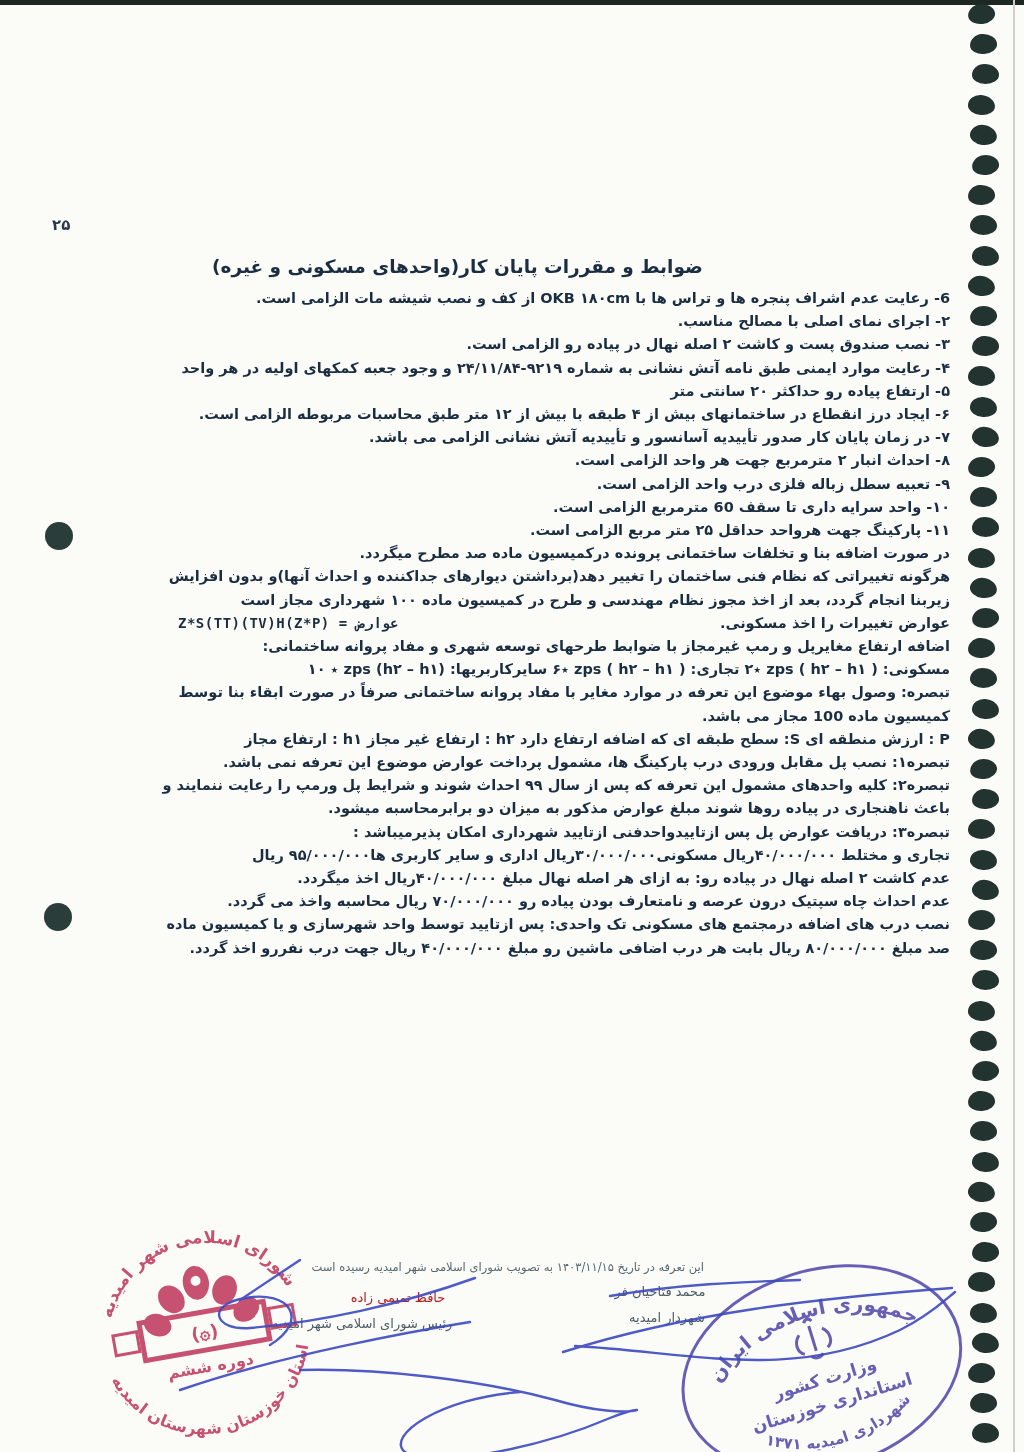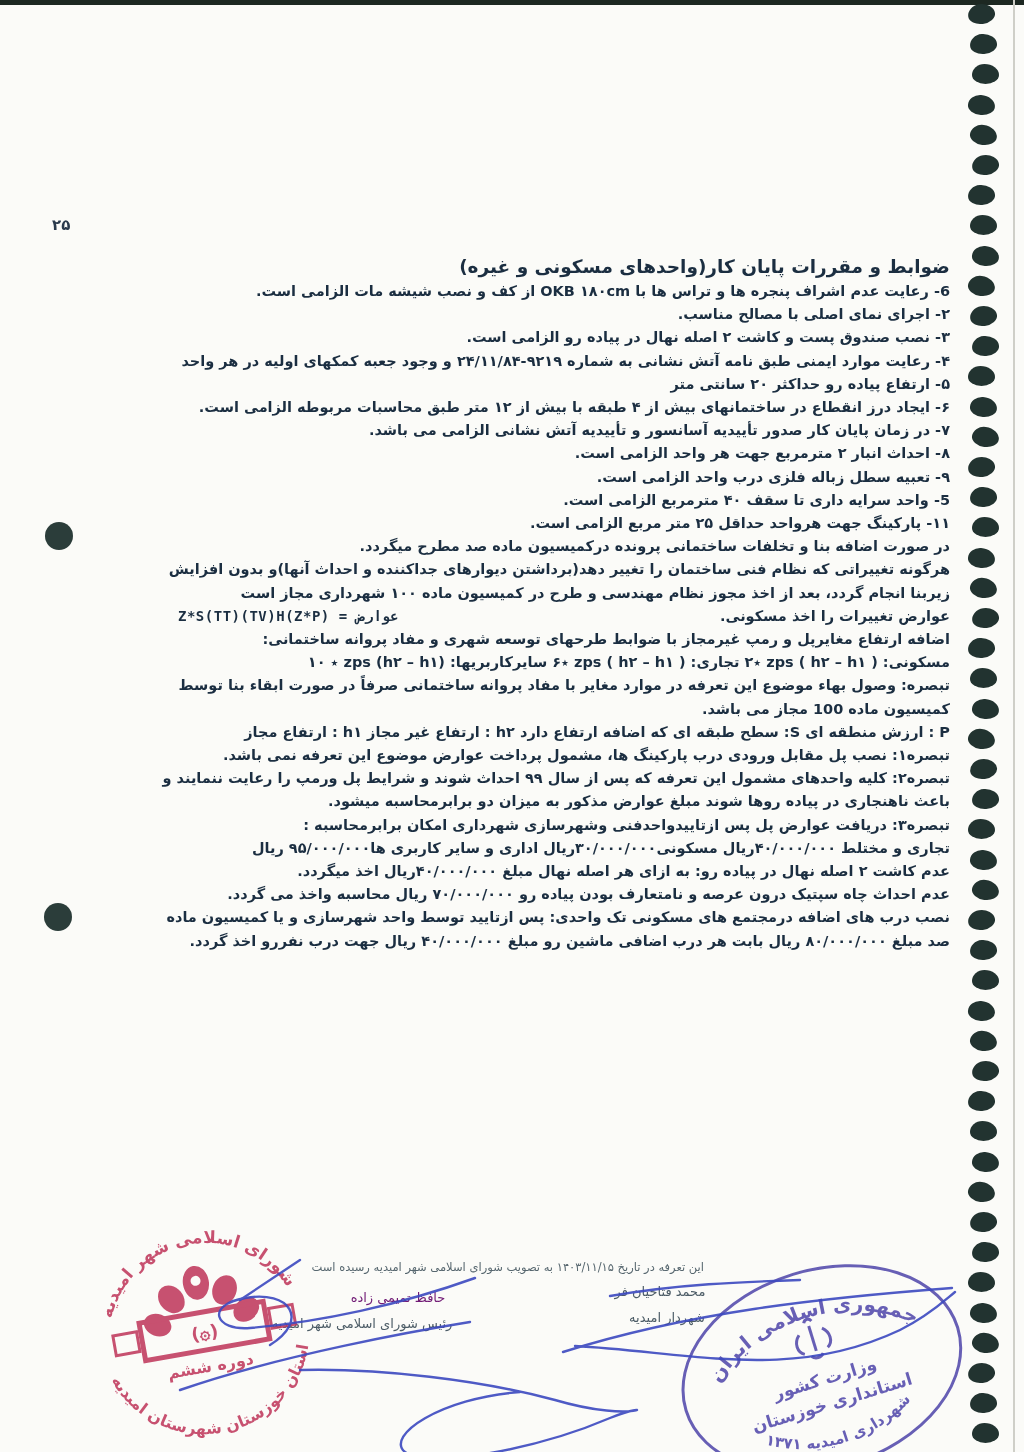--- a/index.html
+++ b/index.html
@@ -14,31 +14,31 @@
   #binding-rail{position:absolute;top:0;left:958px;width:52px;height:1452px;}
   .bind-hole{position:absolute;width:27px;height:20px;background:#223330;border-radius:46% 54% 50% 50%/55% 55% 45% 45%;}
   .punch-hole{position:absolute;width:28px;height:28px;border-radius:50%;background:#2b3d3a;}
   .page-number{position:absolute;top:216px;left:52px;font-size:15px;font-weight:bold;color:#2a3a4c;letter-spacing:4px;}
   
   .content{
     position:absolute;top:254px;right:74px;left:146px;
     direction:rtl;text-align:right;color:#1b2e41;
     font-size:14.5px;font-weight:bold;line-height:23.2px;
   }
-  .doc-title{font-size:18.5px;line-height:26px;padding-left:66px;text-align:right;direction:rtl;}
+  .doc-title{font-size:18.5px;line-height:26px;padding-left:66px;text-align:left;direction:rtl;margin-bottom:7px;}
   .doc-title span{display:inline-block;}
   .line{min-height:23.2px;}
   .formula-row{display:flex;justify-content:space-between;align-items:baseline;padding-left:32px;}
   .formula-left{direction:ltr;font-family:"DejaVu Sans Mono","Liberation Mono",monospace;font-size:14px;letter-spacing:.5px;}
   .listB .line:nth-of-type(2){}
   
   .footer-note{position:absolute;top:1260px;left:284px;width:420px;font-size:11.5px;color:#57676f;direction:rtl;text-align:right;}
   .sig-name-right{position:absolute;top:1284px;left:600px;width:120px;font-size:13px;color:#4c5c66;direction:rtl;text-align:center;}
   .sig-title-right{position:absolute;top:1310px;left:612px;width:110px;font-size:13px;color:#4c5c66;direction:rtl;text-align:center;}
-  .sig-name-left{position:absolute;top:1290px;left:338px;width:120px;font-size:13px;color:#701a75;direction:rtl;text-align:center;}
+  .sig-name-left{position:absolute;top:1290px;left:338px;width:120px;font-size:13px;color:#b91c1c;direction:rtl;text-align:center;}
   .sig-title-left{position:absolute;top:1316px;left:262px;width:200px;font-size:13px;color:#4c5c66;direction:rtl;text-align:center;}
   .stamp{position:absolute;pointer-events:none;}
   #council-stamp{top:1212px;left:80px;transform:rotate(-10deg);opacity:.88;}
   #municipality-stamp{top:1262px;left:672px;transform:rotate(-17deg);opacity:.9;}
   #signatures{position:absolute;top:0;left:0;pointer-events:none;}
 </style>
 </head>
 <body>
 
 <div class="scan-top-edge"></div>
@@ -105,40 +105,40 @@
 
   <div class="line">6- رعایت عدم اشراف پنجره ها و تراس ها با OKB ۱۸۰cm از کف و نصب شیشه مات الزامی است.</div>
       <div class="line">۲- اجرای نمای اصلی با مصالح مناسب.</div>
       <div class="line">۳- نصب صندوق پست و کاشت ۲ اصله نهال در پیاده رو الزامی است.</div>
       <div class="line">۴- رعایت موارد ایمنی طبق نامه آتش نشانی به شماره ۹۲۱۹-۲۴/۱۱/۸۴ و وجود جعبه کمکهای اولیه در هر واحد</div>
       <div class="line">۵- ارتفاع پیاده رو حداکثر ۲۰ سانتی متر</div>
       <div class="line">۶- ایجاد درز انقطاع در ساختمانهای بیش از ۴ طبقه با بیش از ۱۲ متر طبق محاسبات مربوطه الزامی است.</div>
       <div class="line">۷- در زمان پایان کار صدور تأییدیه آسانسور و تأییدیه آتش نشانی الزامی می باشد.</div>
       <div class="line">۸- احداث انبار ۲ مترمربع جهت هر واحد الزامی است.</div>
       <div class="line">۹- تعبیه سطل زباله فلزی درب واحد الزامی است.</div>
-      <div class="line">5- واحد سرایه داری تا سقف ۴۰ مترمربع الزامی است.</div>
+      <div class="line">۱۰- واحد سرایه داری تا سقف 60 مترمربع الزامی است.</div>
       <div class="line">۱۱- پارکینگ جهت هرواحد حداقل ۲۵ متر مربع الزامی است.</div>
       <div class="line">در صورت اضافه بنا و تخلفات ساختمانی پرونده درکمیسیون ماده صد مطرح میگردد.</div>
       <div class="line">هرگونه تغییراتی که نظام فنی ساختمان را تغییر دهد(برداشتن دیوارهای جداکننده و احداث آنها)و بدون افزایش زیربنا انجام گردد، بعد از اخذ مجوز نظام مهندسی و طرح در کمیسیون ماده ۱۰۰ شهرداری مجاز است</div>
     </div>
 
   <div class="formula-row">
     <span>عوارض تغییرات را اخذ مسکونی.</span>
     <span class="formula-left">Z*S(TT)(TV)H(Z*P) = عوارض</span>
   </div>
 
   <div class="listB">
 
       <div class="line">اضافه ارتفاع مغایرپل و رمپ غیرمجاز با ضوابط طرحهای توسعه شهری و مفاد پروانه ساختمانی:</div>
       <div class="line">مسکونی: zps ( h۲ – h۱ ) ٭۲      تجاری: zps ( h۲ – h۱ ) ٭۶      سایرکاربریها: zps (h۲ – h۱) ٭ ۱۰</div>
       <div class="line">تبصره: وصول بهاء موضوع این تعرفه در موارد مغایر با مفاد پروانه ساختمانی صرفاً در صورت ابقاء بنا توسط کمیسیون ماده 100 مجاز می باشد.</div>
       <div class="line">P : ارزش منطقه ای    S: سطح طبقه ای که اضافه ارتفاع دارد    h۲ : ارتفاع غیر مجاز    h۱ : ارتفاع مجاز</div>
       <div class="line">تبصره۱: نصب پل مقابل ورودی درب پارکینگ ها، مشمول پرداخت عوارض موضوع این تعرفه نمی باشد.</div>
       <div class="line">تبصره۲: کلیه واحدهای مشمول این تعرفه که پس از سال ۹۹ احداث شوند و شرایط پل ورمپ را رعایت ننمایند و باعث ناهنجاری در پیاده روها شوند مبلغ عوارض مذکور به میزان دو برابرمحاسبه میشود.</div>
-      <div class="line">تبصره۳: دریافت عوارض پل پس ازتاییدواحدفنی وشهرسازی شهرداری امکان برابرمحاسبه :</div>
+      <div class="line">تبصره۳: دریافت عوارض پل پس ازتاییدواحدفنی ازتایید شهرداری امکان پذیرمیباشد :</div>
       <div class="line">تجاری و مختلط ۴۰/۰۰۰/۰۰۰ریال     مسکونی۳۰/۰۰۰/۰۰۰ریال     اداری و سایر کاربری ها۹۵/۰۰۰/۰۰۰ ریال</div>
       <div class="line">عدم کاشت ۲ اصله نهال در پیاده رو: به ازای هر اصله نهال مبلغ ۴۰/۰۰۰/۰۰۰ریال اخذ میگردد.</div>
       <div class="line">عدم احداث چاه سپتیک درون عرصه و نامتعارف بودن پیاده رو ۷۰/۰۰۰/۰۰۰ ریال محاسبه واخذ می گردد.</div>
       <div class="line">نصب درب های اضافه درمجتمع های مسکونی تک واحدی: پس ازتایید توسط واحد شهرسازی و یا کمیسیون ماده صد مبلغ ۸۰/۰۰۰/۰۰۰ ریال بابت هر درب اضافی ماشین رو مبلغ ۴۰/۰۰۰/۰۰۰ ریال جهت درب نفررو اخذ گردد.</div>
     </div>
 </div>
 
 <div class="footer-note">این تعرفه در تاریخ ۱۴۰۳/۱۱/۱۵ به تصویب شورای اسلامی شهر امیدیه رسیده است</div>
 <div class="sig-name-right">محمد فتاحیان فر</div>
 <div class="sig-title-right">شهردار امیدیه</div>

